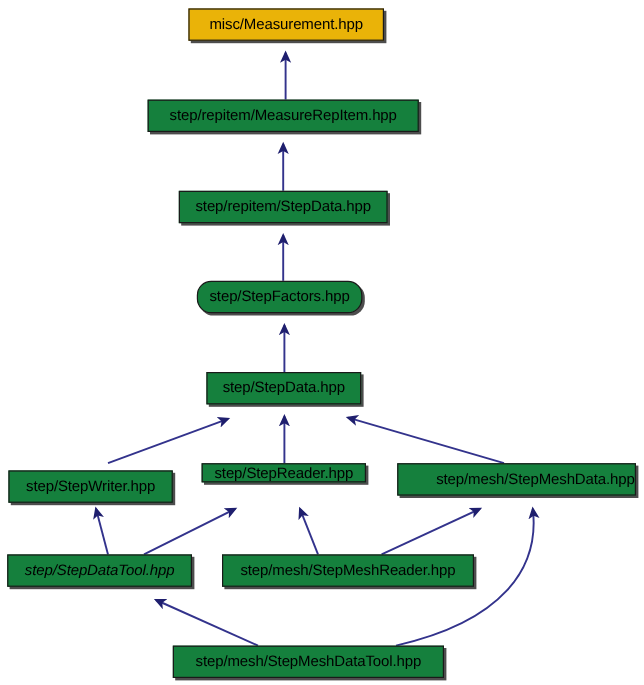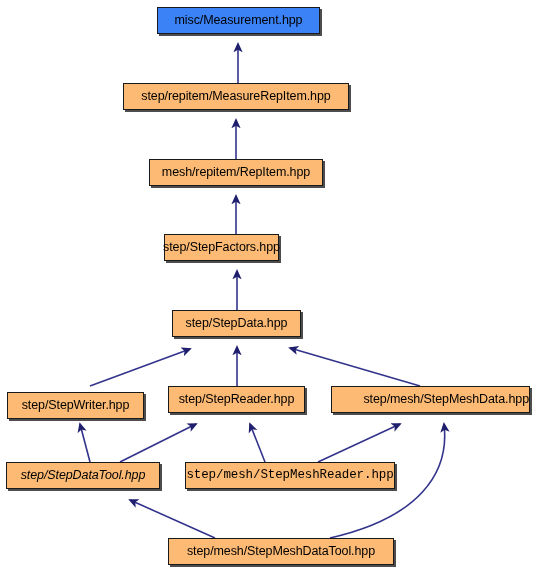--- a/index.html
+++ b/index.html
@@ -21,35 +21,35 @@
   #edge-layer {
     position: absolute;
     left: 0;
     top: 0;
     width: 537px;
     height: 571px;
   }
   .node {
     position: absolute;
     box-sizing: border-box;
-    background: #fdba74;
+    background: #15803d;
     border: 1px solid #1a1a1a;
     color: #000000;
     font-size: 12.5px;
     line-height: 1;
     display: flex;
     align-items: center;
     justify-content: center;
     white-space: nowrap;
     box-shadow: 2px 2px 0 0 #4d4d4d;
     z-index: 5;
     letter-spacing: -0.1px;
   }
   .node.root {
-    background: #3b82f6;
+    background: #eab308;
   }
 </style>
 </head>
 <body>
 
 <div id="graph">
 
   <svg id="edge-layer" width="537" height="571" viewBox="0 0 537 571" xmlns="http://www.w3.org/2000/svg">
     <defs>
       <marker id="arrowhead" markerWidth="7" markerHeight="7" refX="5.2" refY="3.2" orient="auto" markerUnits="strokeWidth">
@@ -74,41 +74,41 @@
   </svg>
 
   <div id="nodes">
       <div class="node root" style="left: 157px; top: 7px; width: 163px; height: 27px;">
         <span>misc/Measurement.hpp</span>
       </div>
       <div class="node" style="left: 123px; top: 83px; width: 226px; height: 27px;">
         <span>step/repitem/MeasureRepItem.hpp</span>
       </div>
       <div class="node" style="left: 149px; top: 159px; width: 174px; height: 27px;">
-        <span>mesh/repitem/RepItem.hpp</span>
+        <span>step/repitem/StepData.hpp</span>
       </div>
-      <div class="node" style="left: 164px; top: 234px; width: 115px; height: 27px;">
+      <div class="node" style="left: 164px; top: 234px; width: 138px; height: 27px; border-radius: 12px;">
         <span>step/StepFactors.hpp</span>
       </div>
       <div class="node" style="left: 172px; top: 310px; width: 129px; height: 27px;">
         <span>step/StepData.hpp</span>
       </div>
       <div class="node" style="left: 7px; top: 392px; width: 137px; height: 27px;">
         <span>step/StepWriter.hpp</span>
       </div>
-      <div class="node" style="left: 168px; top: 386px; width: 137px; height: 27px;">
+      <div class="node" style="left: 168px; top: 386px; width: 137px; height: 16px;">
         <span>step/StepReader.hpp</span>
       </div>
       <div class="node" style="left: 331px; top: 386px; width: 199px; height: 27px; justify-content: flex-end;">
         <span>step/mesh/StepMeshData.hpp</span>
       </div>
       <div class="node" style="left: 6px; top: 462px; width: 154px; height: 27px; font-style: italic;">
         <span>step/StepDataTool.hpp</span>
       </div>
-      <div class="node" style="left: 185px; top: 462px; width: 210px; height: 27px; font-family: Liberation Mono, monospace;">
+      <div class="node" style="left: 185px; top: 462px; width: 210px; height: 27px;">
         <span>step/mesh/StepMeshReader.hpp</span>
       </div>
-      <div class="node" style="left: 144px; top: 538px; width: 226px; height: 27px; margin-left: 24px;">
+      <div class="node" style="left: 144px; top: 538px; width: 226px; height: 27px;">
         <span>step/mesh/StepMeshDataTool.hpp</span>
       </div>
     </div>
 
 </div>
 
 </body></html>

